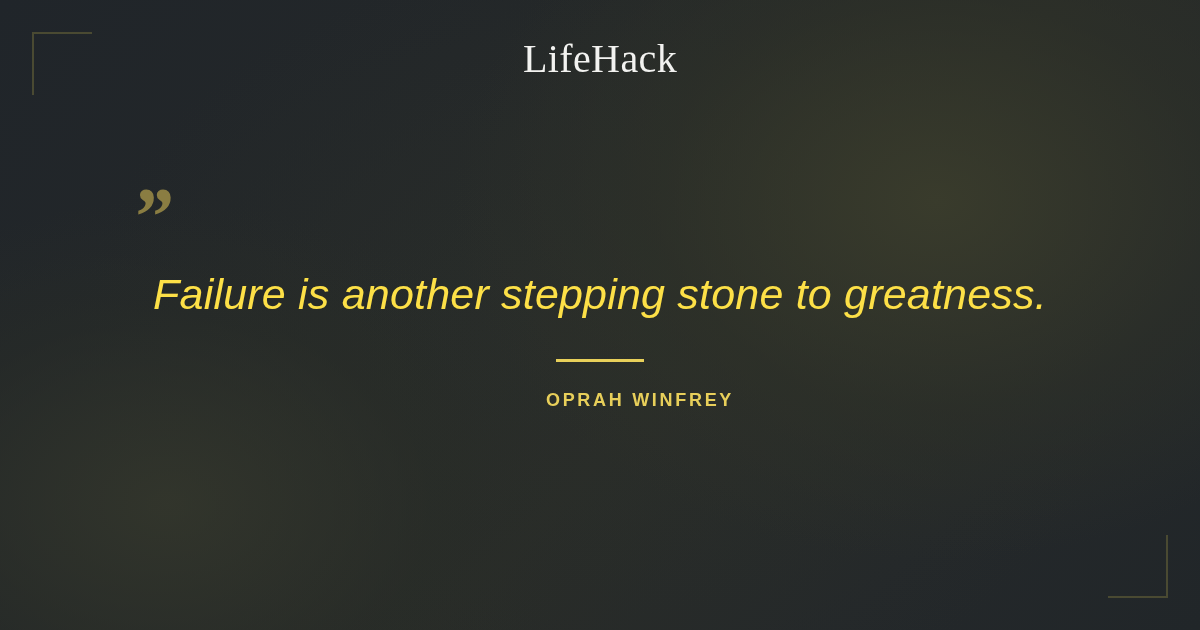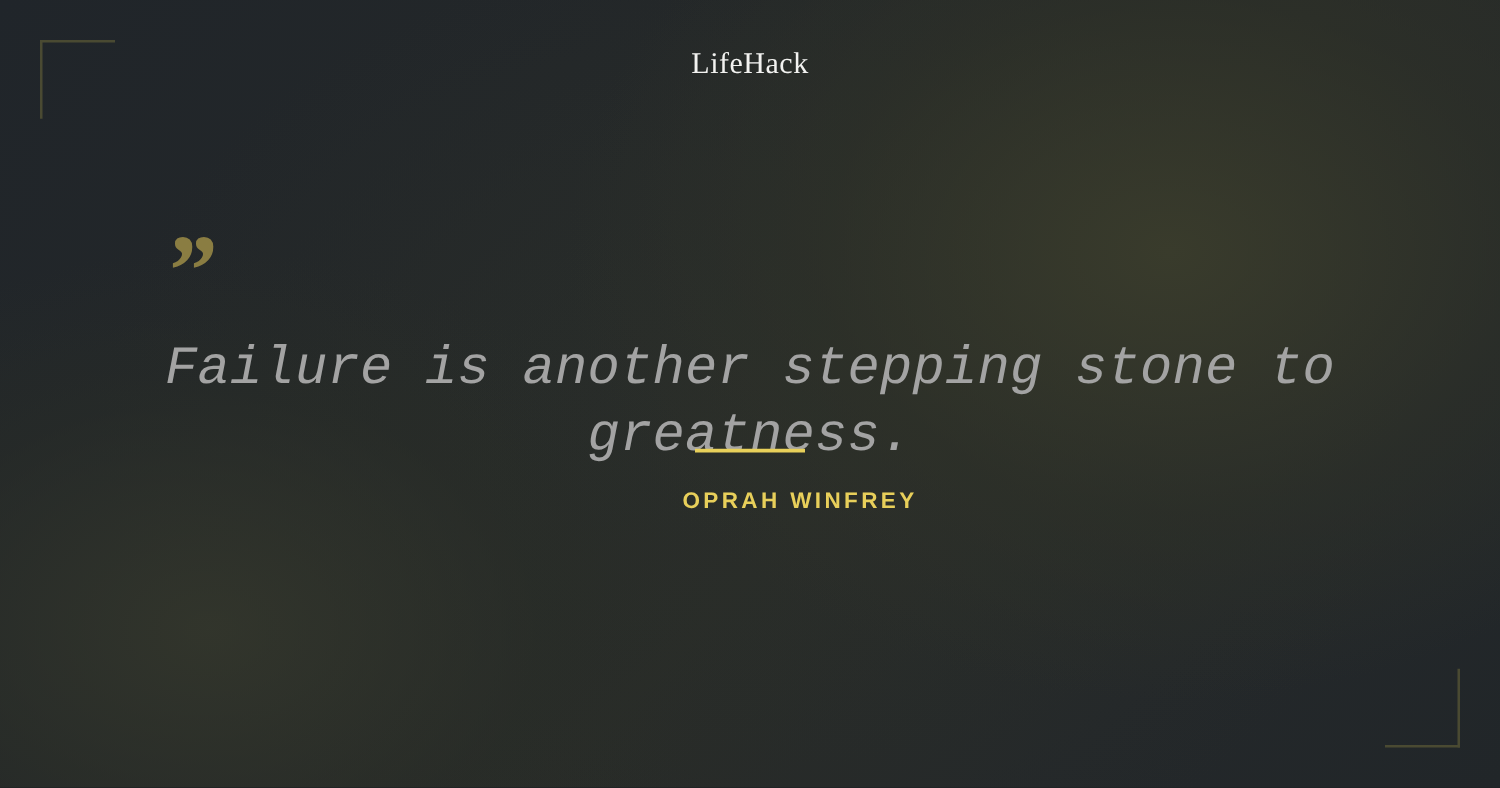--- a/index.html
+++ b/index.html
@@ -58,21 +58,21 @@
   #corner-br::after  { bottom: 0; right: 0; width: 1.6px; height: 63px; }
 
   
   #logo {
     position: absolute;
     top: 39px;
     left: 0;
     width: 1200px;
     text-align: center;
     font-family: "Liberation Serif", "DejaVu Serif", serif;
-    font-size: 24px;
+    font-size: 40px;
     line-height: 1;
     color: #f2f2f0;
     letter-spacing: 0.4px;
     white-space: nowrap;
   }
 
   
   #quote-mark {
     position: absolute;
     left: 131px;
@@ -86,25 +86,25 @@
     user-select: none;
   }
 
   
   #quote-text {
     position: absolute;
     top: 268px;
     left: 100px;
     width: 1000px;
     text-align: center;
-    font-family: Liberation Mono, monospace;
+    font-family: Liberation Sans, sans-serif;
     font-style: italic;
     font-size: 43px;
     line-height: 1.25;
-    color: #a3a3a3;
+    color: #fde047;
     letter-spacing: 0.2px;
   }
 
   
   #divider {
     position: absolute;
     top: 359px;
     left: 556px;
     width: 88px;
     height: 3px;

